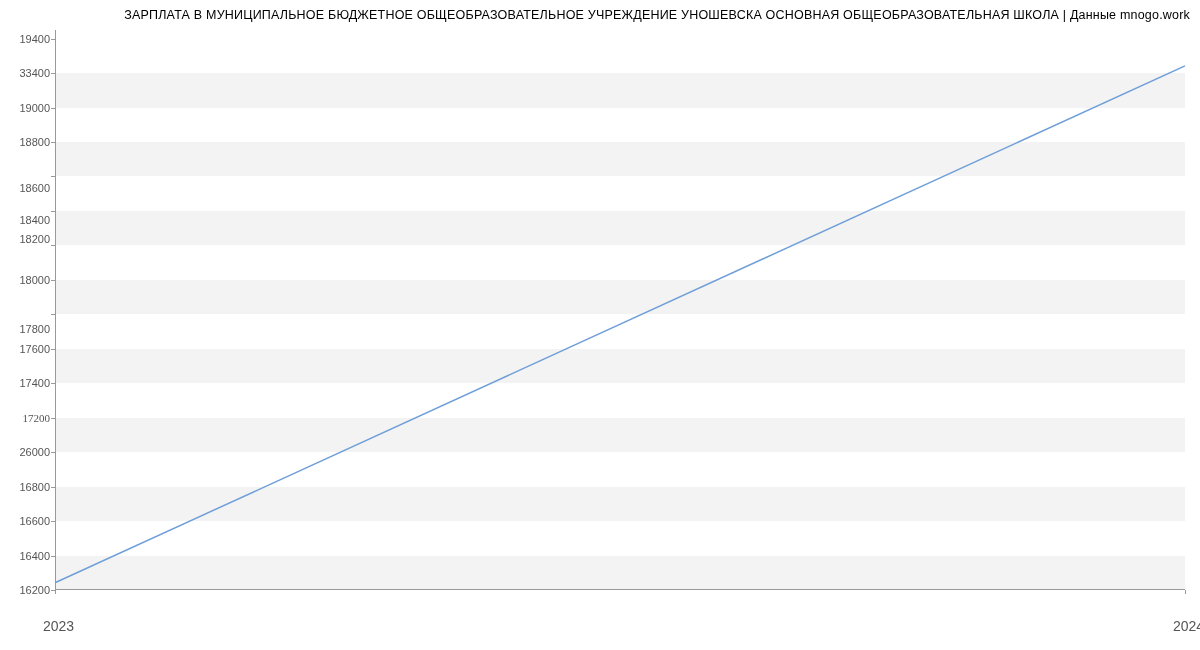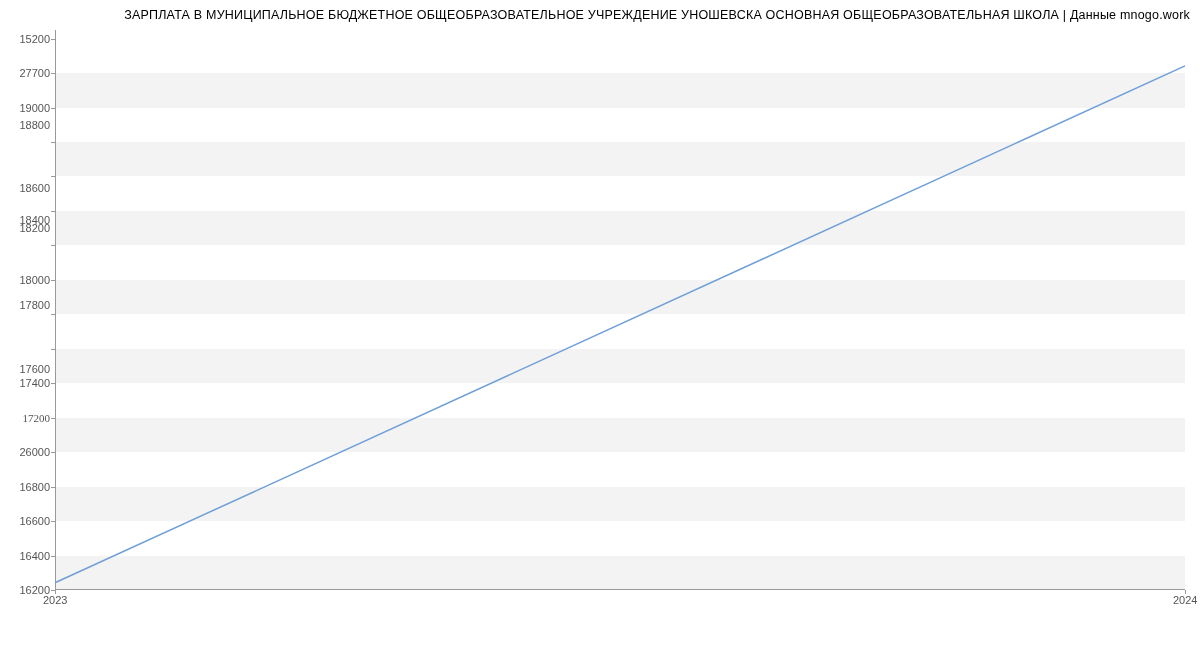--- a/index.html
+++ b/index.html
@@ -50,22 +50,22 @@
     }
     .y-tick-label {
       position: absolute;
       right: 1150px;
       font-size: 11px;
       color: #555;
       transform: translateY(-50%);
     }
     .x-tick-label {
       position: absolute;
-      top: 594px;
-      font-size: 11px;
+      top: 618px;
+      font-size: 14px;
       color: #555;
     }
     .y-tick-mark {
       position: absolute;
       left: 51px;
       width: 4px;
       height: 1px;
       background: #999;
     }
     .x-tick-mark {
@@ -112,36 +112,36 @@
 <div class="y-tick-label" style="top: 521.077px;">16600</div>
 <div class="y-tick-mark" style="top: 521.077px;"></div>
 <div class="y-tick-label" style="top: 486.615px; text-align: right;">16800</div>
 <div class="y-tick-mark" style="top: 486.615px;"></div>
 <div class="y-tick-label" style="top: 452.154px;">26000</div>
 <div class="y-tick-mark" style="top: 452.154px;"></div>
 <div class="y-tick-label" style="top: 417.692px; font-family: Liberation Serif, serif;">17200</div>
 <div class="y-tick-mark" style="top: 417.692px;"></div>
 <div class="y-tick-label" style="top: 383.231px;">17400</div>
 <div class="y-tick-mark" style="top: 383.231px;"></div>
-<div class="y-tick-label" style="top: 348.769px; margin-top: 20px;">17600</div>
+<div class="y-tick-label" style="top: 348.769px;">17600</div>
 <div class="y-tick-mark" style="top: 348.769px;"></div>
-<div class="y-tick-label" style="top: 305px;">17800</div>
+<div class="y-tick-label" style="top: 329px;">17800</div>
 <div class="y-tick-mark" style="top: 314.308px;"></div>
 <div class="y-tick-label" style="top: 279.846px;">18000</div>
 <div class="y-tick-mark" style="top: 279.846px;"></div>
-<div class="y-tick-label" style="top: 228px;">18200</div>
+<div class="y-tick-label" style="top: 239px;">18200</div>
 <div class="y-tick-mark" style="top: 245.385px;"></div>
 <div class="y-tick-label" style="top: 220px;">18400</div>
 <div class="y-tick-mark" style="top: 210.923px;"></div>
 <div class="y-tick-label" style="top: 188px;">18600</div>
 <div class="y-tick-mark" style="top: 176.462px;"></div>
-<div class="y-tick-label" style="top: 125px; margin-left: 9px;">18800</div>
+<div class="y-tick-label" style="top: 142px; margin-left: 9px;">18800</div>
 <div class="y-tick-mark" style="top: 142px;"></div>
 <div class="y-tick-label" style="top: 107.538px;">19000</div>
 <div class="y-tick-mark" style="top: 107.538px;"></div>
-<div class="y-tick-label" style="top: 73.0769px;">27700</div>
+<div class="y-tick-label" style="top: 73.0769px;">33400</div>
 <div class="y-tick-mark" style="top: 73.0769px;"></div>
-<div class="y-tick-label" style="top: 38.6154px;">15200</div>
+<div class="y-tick-label" style="top: 38.6154px;">19400</div>
 <div class="y-tick-mark" style="top: 38.6154px;"></div>
 <div class="x-tick-label" style="left: 43px;">2023</div>
 <div class="x-tick-mark" style="left: 55px;"></div>
 <div class="x-tick-label" style="left: 1173px;">2024</div>
 <div class="x-tick-mark" style="left: 1185px;"></div>
 
 </body></html>

